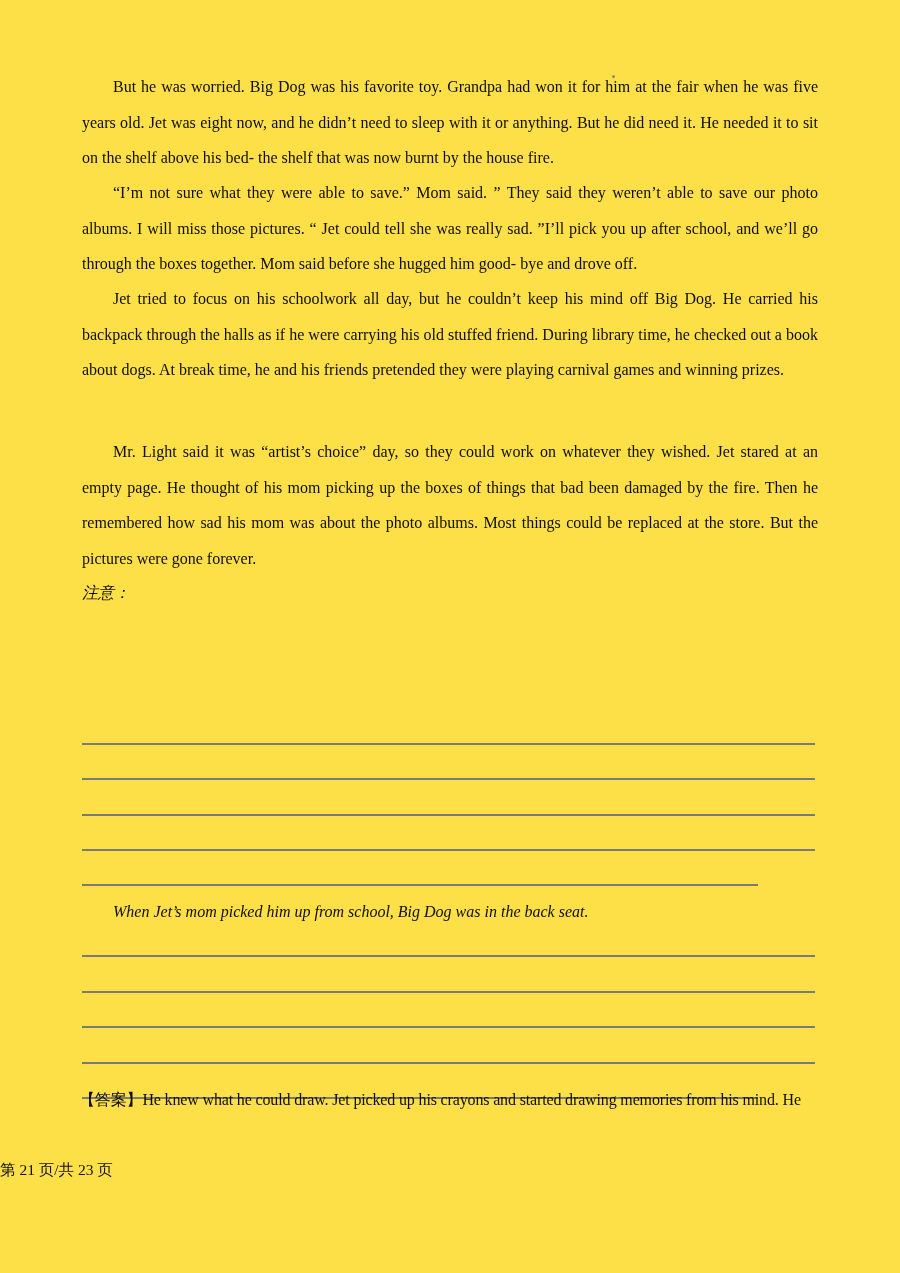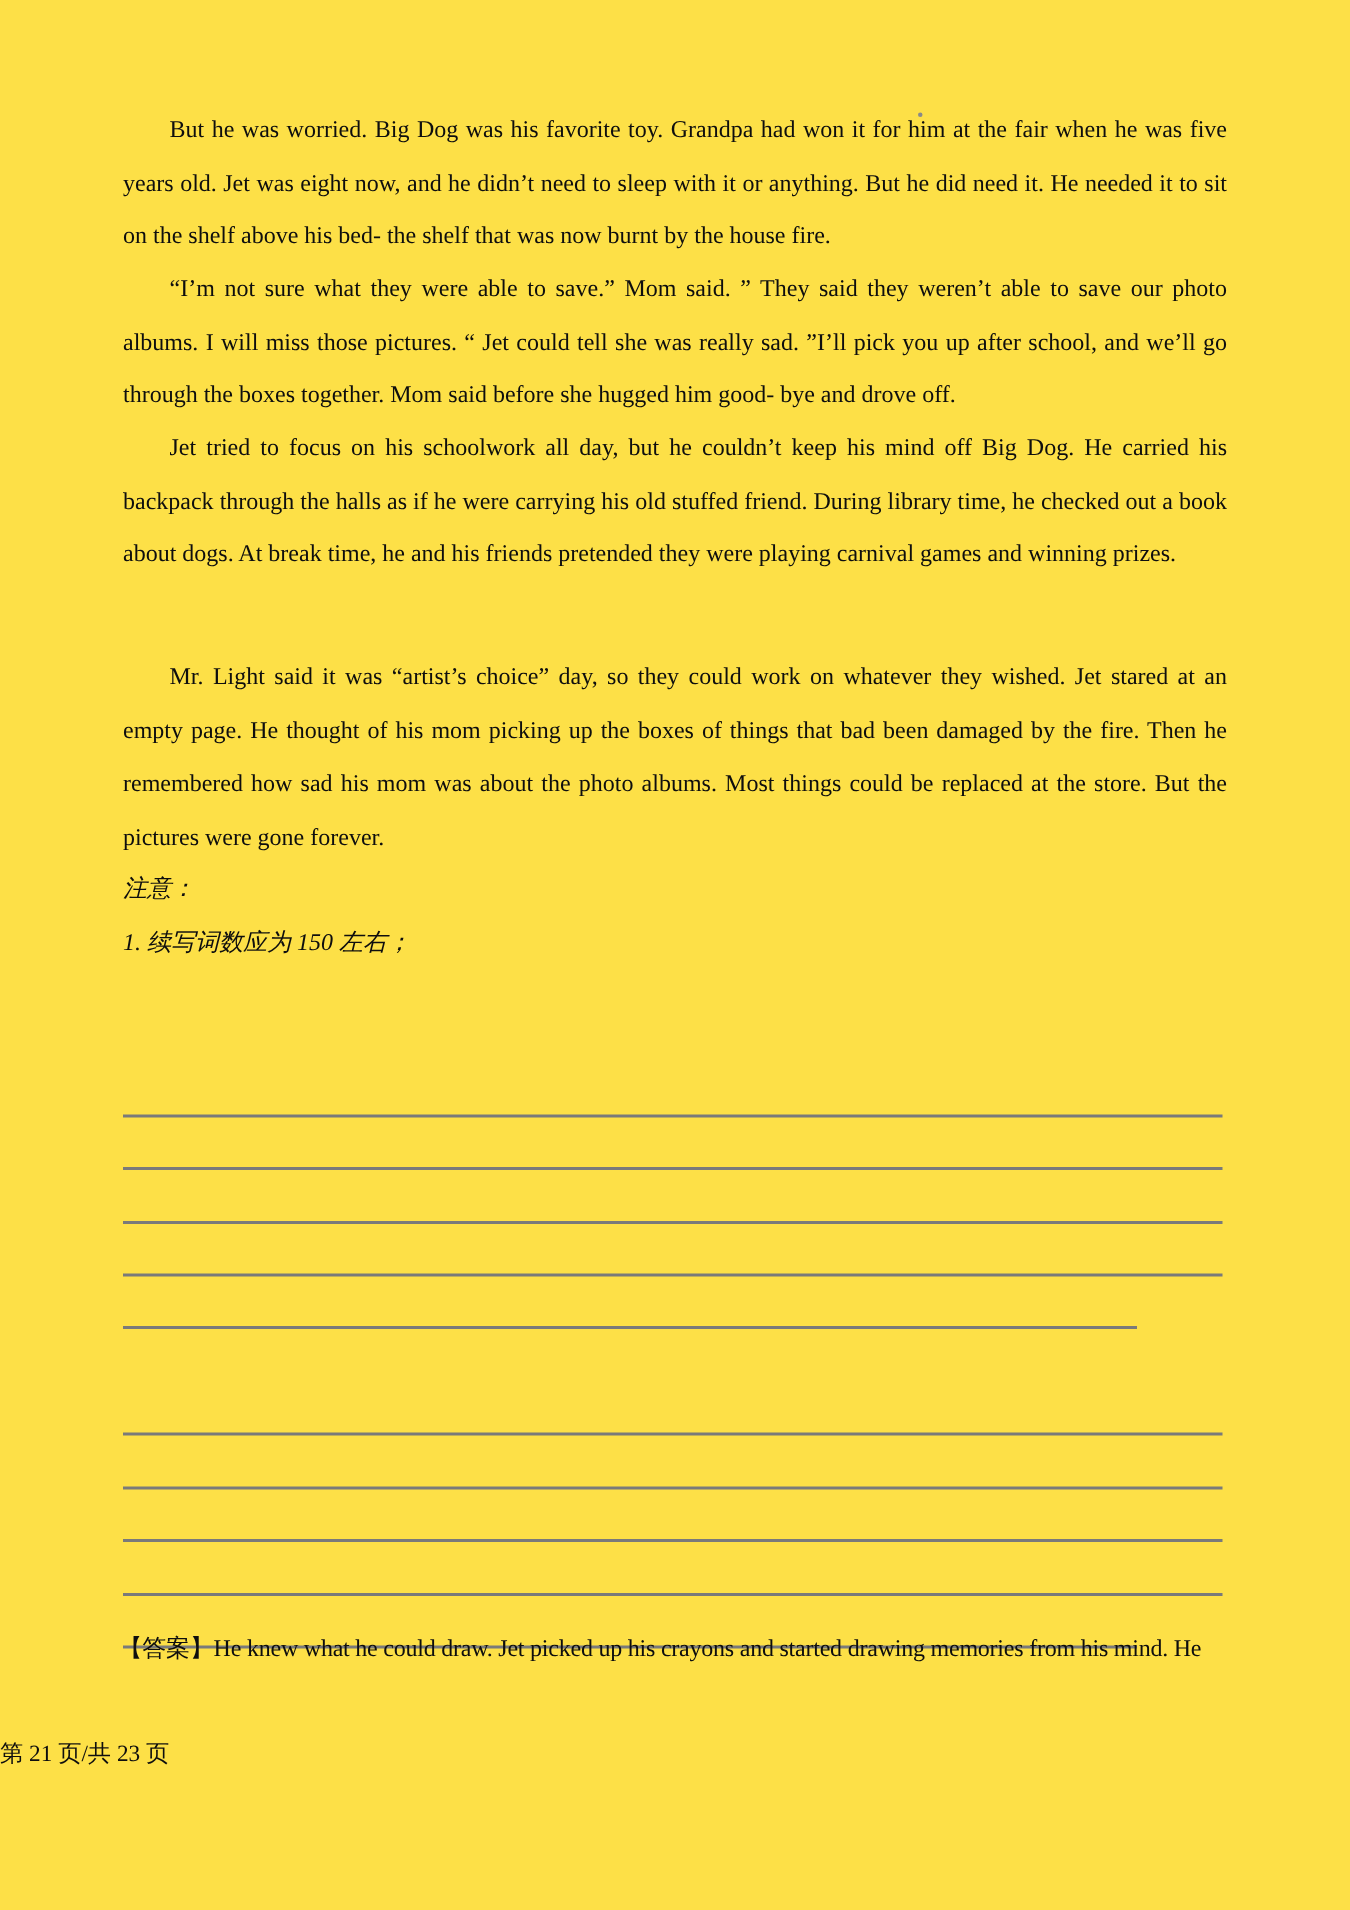--- a/index.html
+++ b/index.html
@@ -73,30 +73,30 @@
 
   <div class="block indent" style="top:281px">Jet tried to focus on his schoolwork all day, but he couldn’t keep his mind off Big Dog. He carried his backpack through the halls as if he were carrying his old stuffed friend. During library time, he checked out a book about dogs. At break time, he and his friends pretended they were playing carnival games and winning prizes.</div>
 
   <div class="block indent" style="top:175px">“I’m not sure what they were able to save.” Mom said. ” They said they weren’t able to save our photo albums. I will miss those pictures. “ Jet could tell she was really sad. ”I’ll pick you up after school, and we’ll go through the boxes together. Mom said before she hugged him good- bye and drove off.</div>
 
 
   <div class="block indent" style="top:434px">Mr. Light said it was “artist’s choice” day, so they could work on whatever they wished. Jet stared at an empty page. He thought of his mom picking up the boxes of things that bad been damaged by the fire. Then he remembered how sad his mom was about the photo albums. Most things could be replaced at the store. But the pictures were gone forever.</div>
 
   <div class="block cjk" style="top:575px">注意：</div>
 
-  <div class="block cjk" style="top:611px">1. 续写词数应为 150 左右；</div>
 
 
 
   <div class="writing-line w-full" style="top:743px"></div>
   <div class="writing-line w-full" style="top:778px"></div>
   <div class="writing-line w-full" style="top:814px"></div>
   <div class="writing-line w-full" style="top:849px"></div>
   <div class="writing-line w-short" style="top:884px"></div>
 
+  <div class="block indent cjk" style="top:894px">When Jet’s mom picked him up from school, Big Dog was in the back seat.</div>
 
   <div class="writing-line w-full" style="top:955px"></div>
   <div class="writing-line w-full" style="top:991px"></div>
   <div class="writing-line w-full" style="top:1026px"></div>
   <div class="writing-line w-full" style="top:1062px"></div>
   <div class="writing-line w-short" style="top:1097px"></div>
 
   <div class="answer-block" style="top:1082px">
     <span>【答案】</span><span>He knew what he could draw. Jet picked up his crayons and started drawing memories from his mind. He</span>
   </div>

